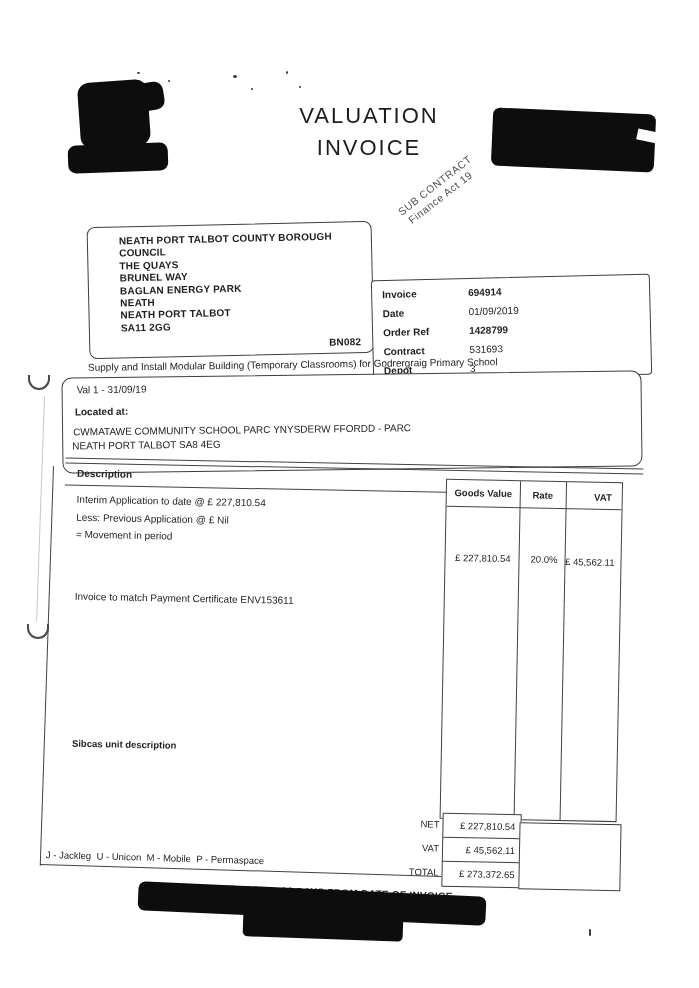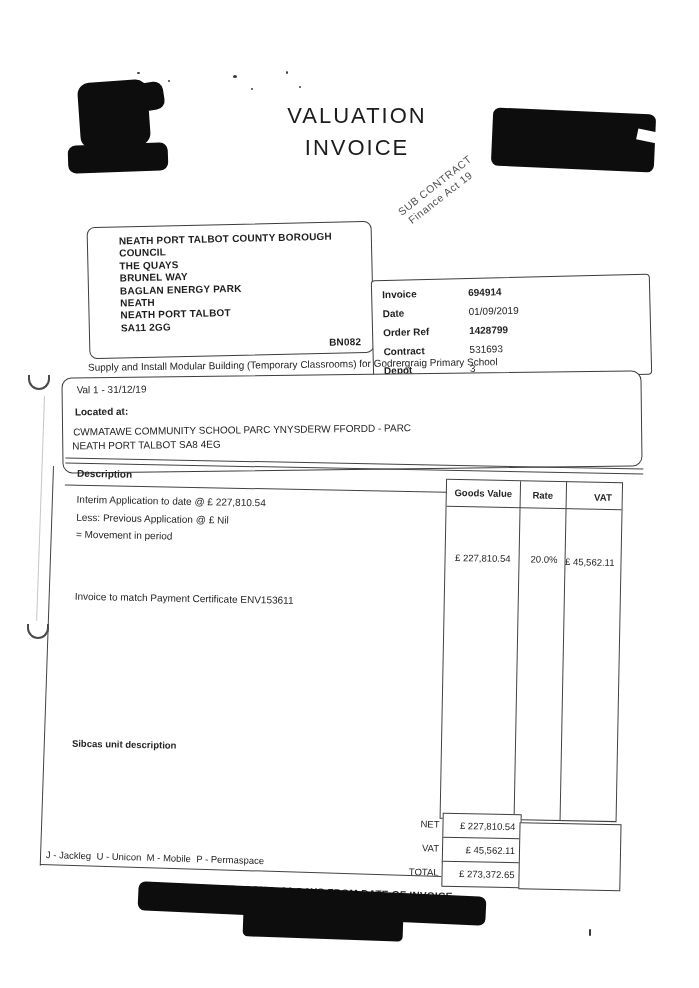--- a/index.html
+++ b/index.html
@@ -38,21 +38,21 @@
   <div class="speck" style="left:251px;top:88px;width:2px;height:2px;"></div>
   <div class="speck" style="left:286px;top:71px;width:2px;height:3px;"></div>
   <div class="speck" style="left:299px;top:86px;width:2px;height:2px;"></div>
   <div class="speck" style="left:160px;top:93px;width:2px;height:2px;"></div>
   <div class="speck" style="left:589px;top:929px;width:2px;height:7px;border-radius:1px;"></div>
 
   <div class="redact" style="left:79px;top:81px;width:70px;height:66px;transform:rotate(-4deg);border-radius:12px;"></div>
   <div class="redact" style="left:116px;top:84px;width:48px;height:28px;transform:rotate(-9deg);border-radius:9px;"></div>
   <div class="redact" style="left:68px;top:144px;width:100px;height:28px;transform:rotate(-2deg);border-radius:8px;"></div>
 
-  <div class="abs title-block" style="left:282px;top:100px;width:150px;text-align:center;">
+  <div class="abs title-block" style="left:294px;top:100px;width:150px;text-align:center;">
     <div>VALUATION</div>
     <div>INVOICE</div>
   </div>
 
   <div class="abs stamp" style="left:391px;top:169px;width:118px;transform:rotate(-38deg);">
     <div>SUB CONTRACT</div>
     <div style="margin-left:3px;">Finance Act 19</div>
   </div>
 
   <div class="redact" style="left:492px;top:111px;width:163px;height:58px;transform:rotate(2.5deg);border-radius:7px;"></div>
@@ -91,21 +91,21 @@
     </div>
     <div class="inv-row" style="top:84px;">
       <span class="inv-label">Depot</span>
       <span class="inv-value">3</span>
     </div>
   </div>
 
   <div class="abs small" style="left:88px;top:359px;transform:rotate(-0.8deg);">Supply and Install Modular Building (Temporary Classrooms) for Godrergraig Primary School</div>
 
   <div class="box" style="left:62px;top:374px;width:578px;height:94px;transform:rotate(-0.7deg);border-radius:10px;z-index:0;">
-    <div class="abs small" style="left:14px;top:6px;">Val 1 - 31/12/19</div>
+    <div class="abs small" style="left:14px;top:6px;">Val 1 - 31/09/19</div>
     <div class="abs small b" style="left:12px;top:28px;">Located at:</div>
     <div class="abs small" style="left:10px;top:48px;">CWMATAWE COMMUNITY SCHOOL PARC YNYSDERW FFORDD - PARC</div>
     <div class="abs small" style="left:9px;top:62px;">NEATH PORT TALBOT SA8 4EG</div>
   </div>
 
   <div class="abs" style="left:62px;top:463px;width:578px;height:352px;transform:rotate(1.1deg);">
 
     <div class="abs" style="left:0;top:0;width:578px;height:4px;border-top:1.2px solid #424242;border-bottom:1.2px solid #424242;"></div>
 
     <div class="abs small b" style="left:12px;top:10px;">Description</div>

